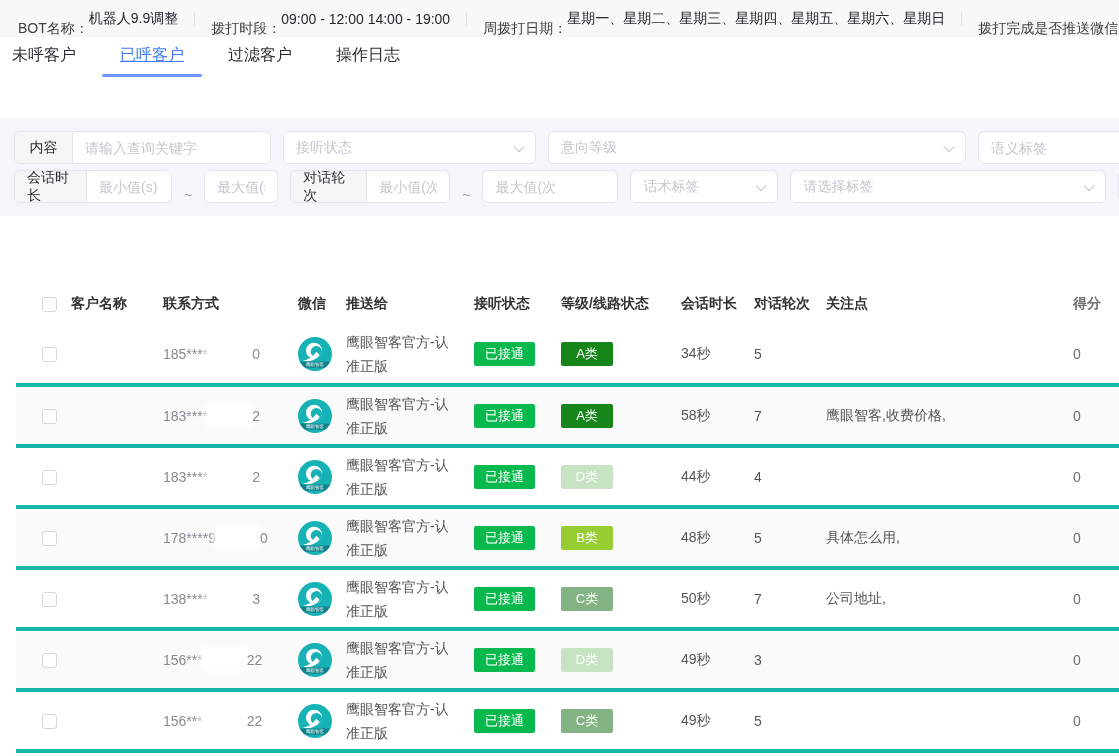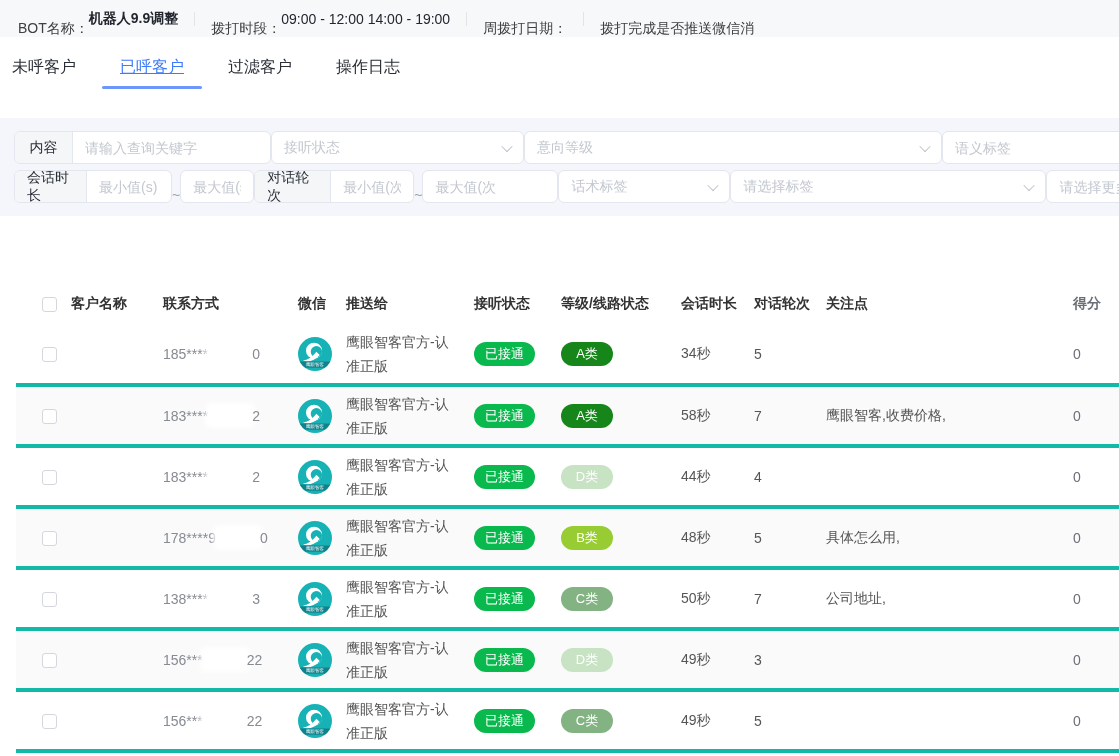--- a/index.html
+++ b/index.html
@@ -4,34 +4,34 @@
 <style>
   * { margin:0; padding:0; box-sizing:border-box; }
   html,body { width:1119px; height:756px; overflow:hidden; background:#fff;
     font-family:"Liberation Sans","DejaVu Sans",sans-serif; color:#1f2329; }
 
   
   .topbar { height:37px; background:#f7f8fa; display:flex; align-items:center;
     padding:0 18px; font-size:14px; white-space:nowrap; overflow:hidden; }
   .tb-label { color:#404040;margin-top:20px; }
   .tb-value { color:#23262e; }
-  .tb-value.bold { font-weight:bold;text-align:right; }
+  .tb-value.bold { font-weight:normal;text-align:right; }
   .tb-sep { width:1px; height:14px; background:#e3e4e8; margin:0 16px; flex:none; }
 
   
-  .tabs { display:flex; gap:36px; align-items:center; height:44px; margin:8px 0 0 8px; }
+  .tabs { display:flex; gap:36px; align-items:flex-start; height:44px; margin:8px 0 0 8px; }
   .tab { font-size:16px; color:#2a2e36; cursor:pointer; position:relative; padding:0 4px; }
   .tab.active { color:#3e7bfa;text-decoration:underline; }
   .tab.active::after { content:""; position:absolute; left:-14px; right:-14px; bottom:-11px;
     height:3px; background:#6d97fb; border-radius:2px; }
 
   
   .filter-band { margin-top:29px; background:#f4f6fb; padding:13px 14px;
     display:flex; flex-direction:column; gap:6px; }
-  .f-row { display:flex; align-items:flex-end; }
+  .f-row { display:flex; align-items:flex-end; gap:12px; }
   .f-box { background:#fff; border:1px solid #e3e6ee; border-radius:6px; height:33px;
     display:flex; align-items:center; overflow:hidden; flex:none; }
   .f-group-label { background:#f5f6f8; border-right:1px solid #e3e6ee; height:100%;
     display:flex; align-items:center; justify-content:center; color:#2a2e36;
     font-size:14px; padding:0 12px; flex:none; }
   .f-input { border:none; outline:none; flex:1; min-width:0; padding:0 12px;
     font-size:14px; color:#4c1d95; background:transparent; }
   .f-input::placeholder { color:#c3c7cf; }
   .f-select { justify-content:space-between; padding:0 12px; color:#c3c7cf;
     font-size:14px; cursor:pointer; }
@@ -48,21 +48,21 @@
   tbody tr.even { background:#fafafa; }
   td { vertical-align:middle; }
   .c-cb { padding-left:26px; }
   .checkbox { display:inline-block; width:15px; height:15px; border:1px solid #d4d7dd;
     border-radius:3px; background:#fff; cursor:pointer; vertical-align:middle; }
   .c-phone { color:#868a92; }
   .blur { display:inline-block; width:42px; height:17px; background:#fff; border-radius:2px;
     box-shadow:0 0 5px 4px rgba(255,255,255,.96); vertical-align:-3px; margin:0 1px; }
   .wx-icon { display:inline-block; width:34px; height:34px; vertical-align:middle; }
   .push-text { width:116px; color:#555; line-height:24px; }
-  .pill { display:inline-block; border-radius:12px; color:#fff; font-size:13px; line-height:24px; }
+  .pill { display:inline-block; border-radius:2px; color:#fff; font-size:13px; line-height:24px; }
   .status-pill { background:#0ab94e; padding:0 11px; }
   .grade-pill { width:52px; text-align:center; }
   .c-dur, .c-rounds, .c-focus { color:#555; }
   .c-score { color:#6b6f76; padding-left:12px; }
 </style>
 </head>
 <body>
 
 <svg width="0" height="0" style="position:absolute" aria-hidden="true">
   <defs>
@@ -83,20 +83,21 @@
 </svg>
 
 <div class="topbar">
   <span class="tb-label">BOT名称：</span>
   <span class="tb-value bold">机器人9.9调整</span>
   <span class="tb-sep"></span>
   <span class="tb-label">拨打时段：</span>
   <span class="tb-value">09:00 - 12:00 14:00 - 19:00</span>
   <span class="tb-sep"></span>
   <span class="tb-label">周拨打日期：</span>
+  <span class="tb-value">星期一、星期二、星期三、星期四、星期五、星期六、星期日</span>
   <span class="tb-sep"></span>
   <span class="tb-label">拨打完成是否推送微信消</span>
 </div>
 
 <div class="tabs">
   <div class="tab">未呼客户</div>
   <div class="tab active">已呼客户</div>
   <div class="tab">过滤客户</div>
   <div class="tab">操作日志</div>
 </div>
@@ -129,21 +130,21 @@
       <input class="f-input" placeholder="最大值(s)" style="">
     </div>
     <div class="f-box" style="width:160px">
       <span class="f-group-label" style="width:76px">对话轮次</span>
       <input class="f-input" placeholder="最小值(次" style="">
     </div>
     <span class="tilde">~</span>
     <div class="f-box" style="width:136px">
       <input class="f-input" placeholder="最大值(次" style="">
     </div>
-    <div class="f-box f-select" style="width:172px">
+    <div class="f-box f-select" style="width:148px">
       <span>话术标签</span>
       <span class="chev"></span>
     </div>
     <div class="f-box f-select" style="width:316px">
       <span>请选择标签</span>
       <span class="chev"></span>
     </div>
     <div class="f-box" style="width:300px">
       <input class="f-input" placeholder="请选择更多微信" style="">
     </div>

